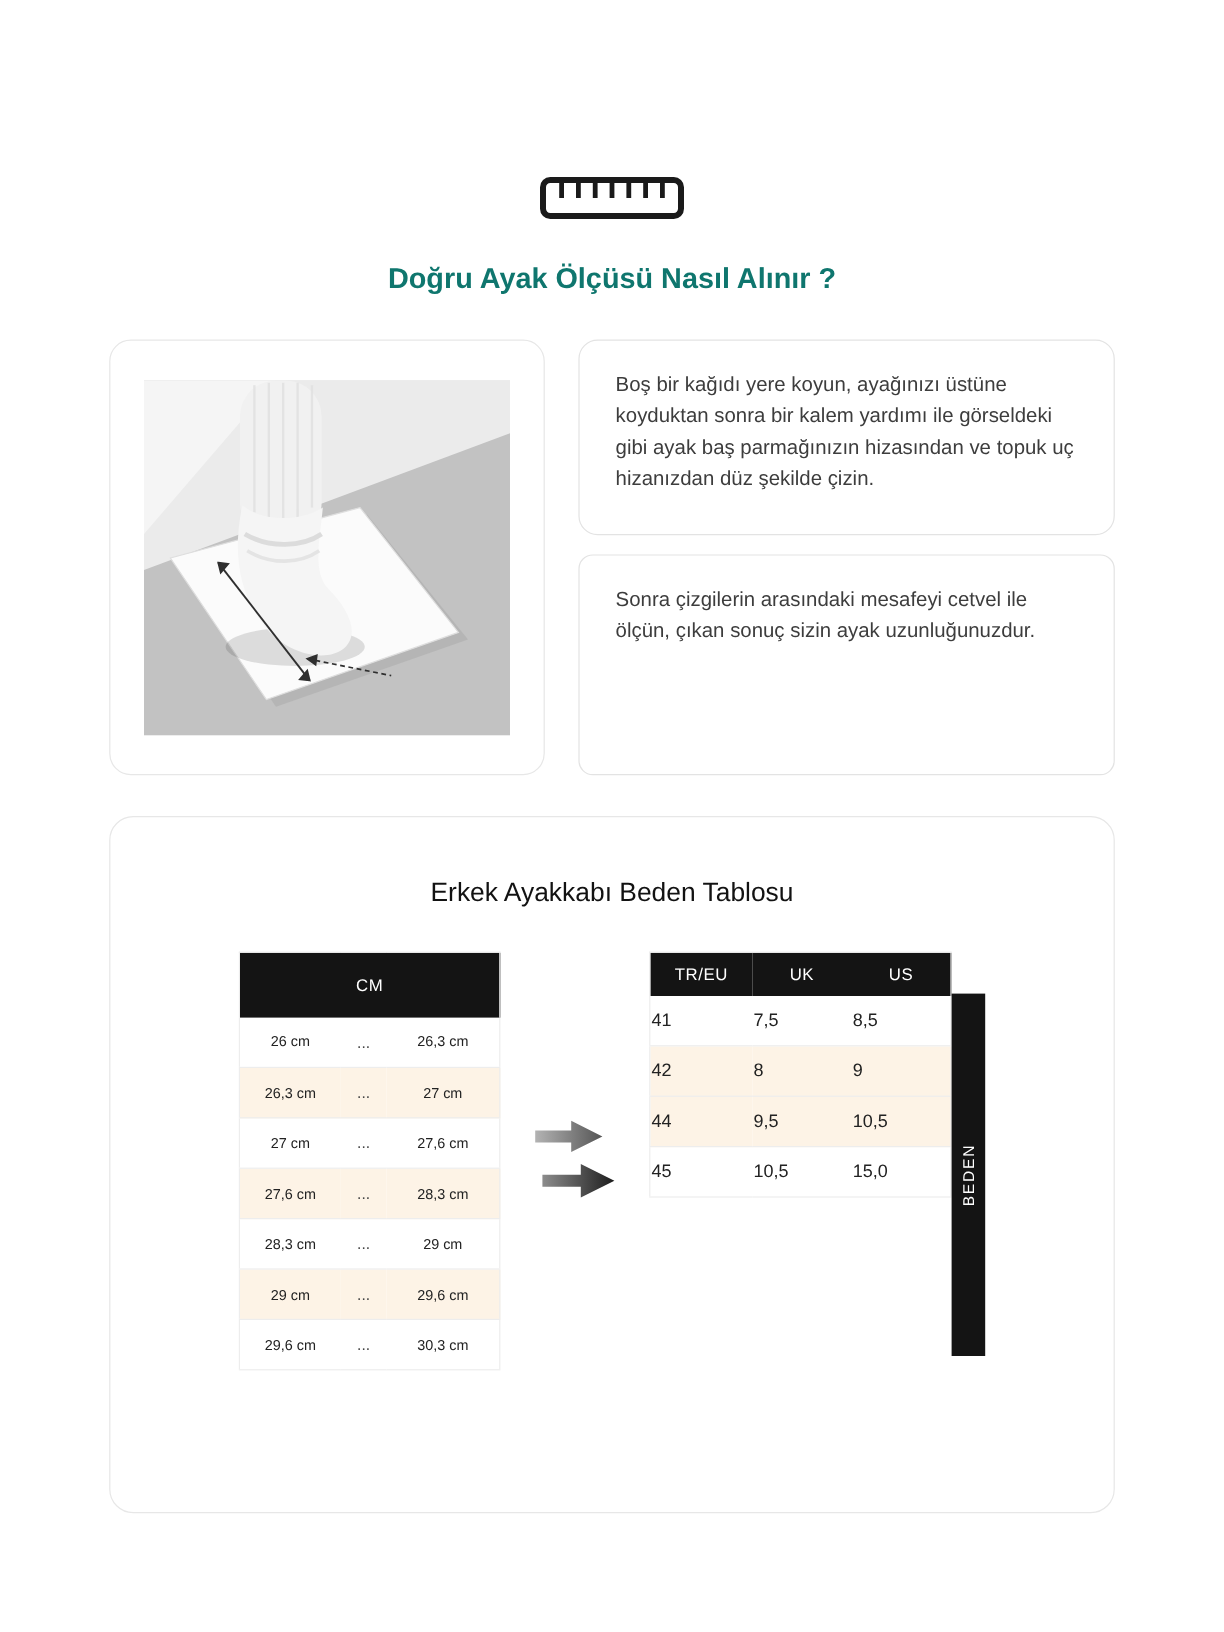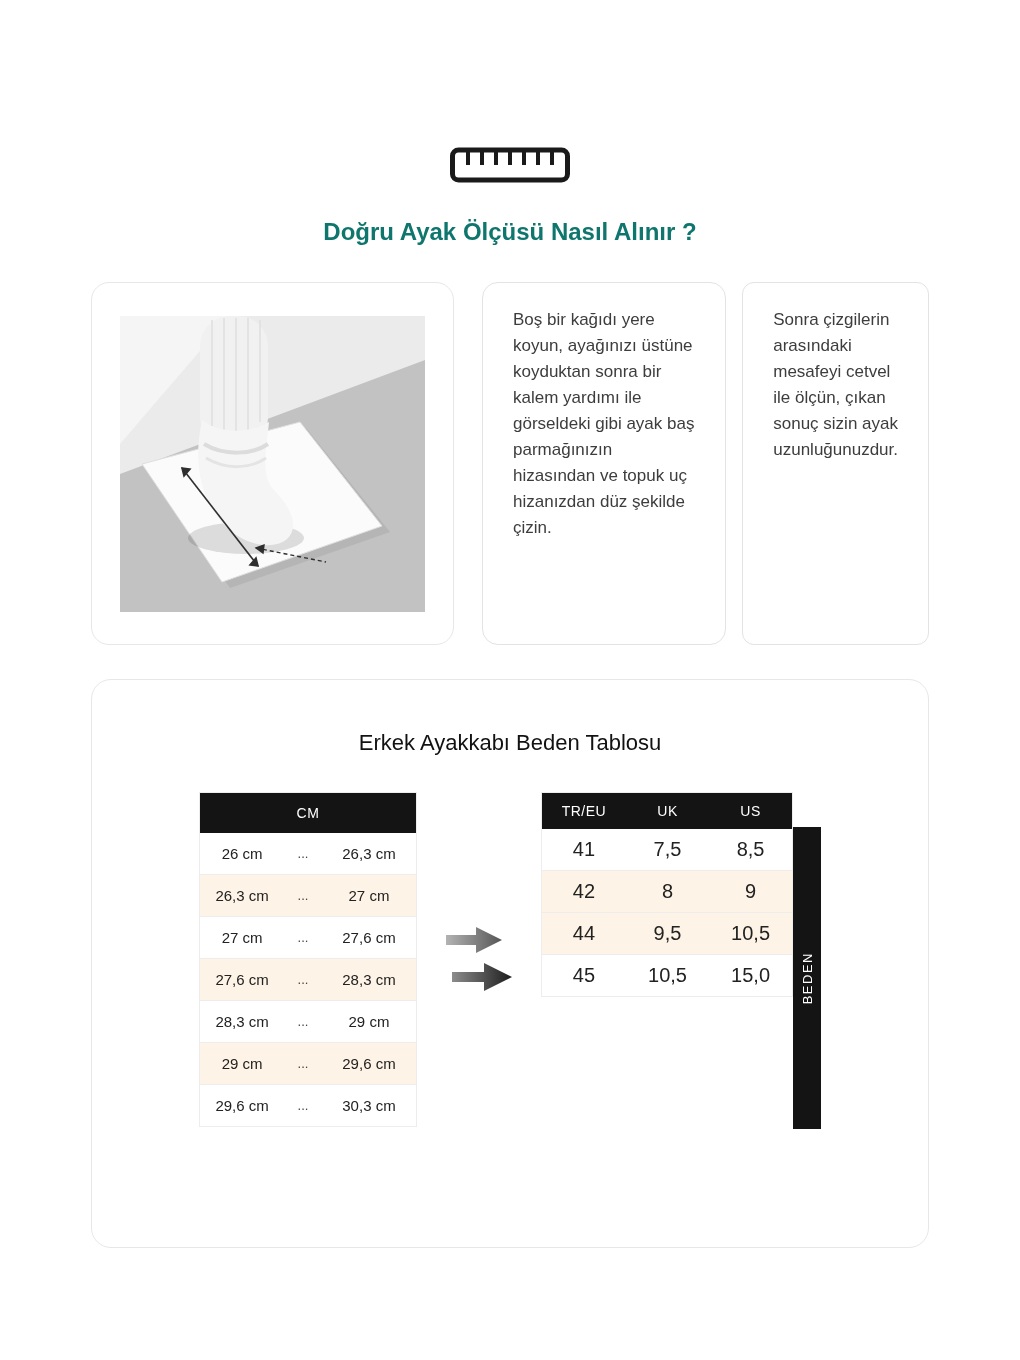--- a/index.html
+++ b/index.html
@@ -35,20 +35,21 @@
     border-radius: 18px;
     display: flex;
     align-items: center;
     justify-content: center;
     flex: 0 0 auto;
     background: #fff;
   }
   .text-col {
     flex: 1;
     display: flex;
+    flex-direction: column;
     gap: 16px;
   }
   .text-card {
     border: 1px solid #e3e3e3;
     border-radius: 16px;
     padding: 24px 30px;
     font-size: 17px;
     line-height: 26px;
     color: #3d3d3d;
     background: #fff;
@@ -77,26 +78,26 @@
     align-items: flex-start;
   }
 
   table { border-collapse: collapse; }
   .cm-table { width: 218px; border: 1px solid #ededed; margin-right: 18px; }
   .cm-table thead th {
     background: #141414;
     color: #ffffff;
     font-weight: 400;
     font-size: 14px;
-    height: 40px;
+    height: 54px;
     letter-spacing: 0.5px;
   }
   .cm-table td {
     height: 42px;
-    font-size: 15px;
+    font-size: 12px;
     text-align: center;
     color: #222222;
     border-bottom: 1px solid #ededed;
   }
   .cm-table td.sep { font-size: 13px; color: #444; width: 38px; }
   .cm-table td.from { width: 85px; }
   .cm-table td.to { width: 95px; }
 
   .arrows-zone {
     width: 96px;
@@ -113,22 +114,22 @@
     background: #141414;
     color: #ffffff;
     font-weight: 400;
     font-size: 14px;
     height: 36px;
     width: 93px;
     letter-spacing: 0.5px;
   }
   .size-table td {
     height: 42px;
-    font-size: 20px;
-    text-align: center;
+    font-size: 15px;
+    text-align: left;
     color: #222222;
     border-bottom: 1px solid #ededed;
   }
 
   tr.alt td { background: #fdf3e6; }
 
   .beden-bar {
     width: 28px;
     height: 302px;
     margin-top: 35px;

